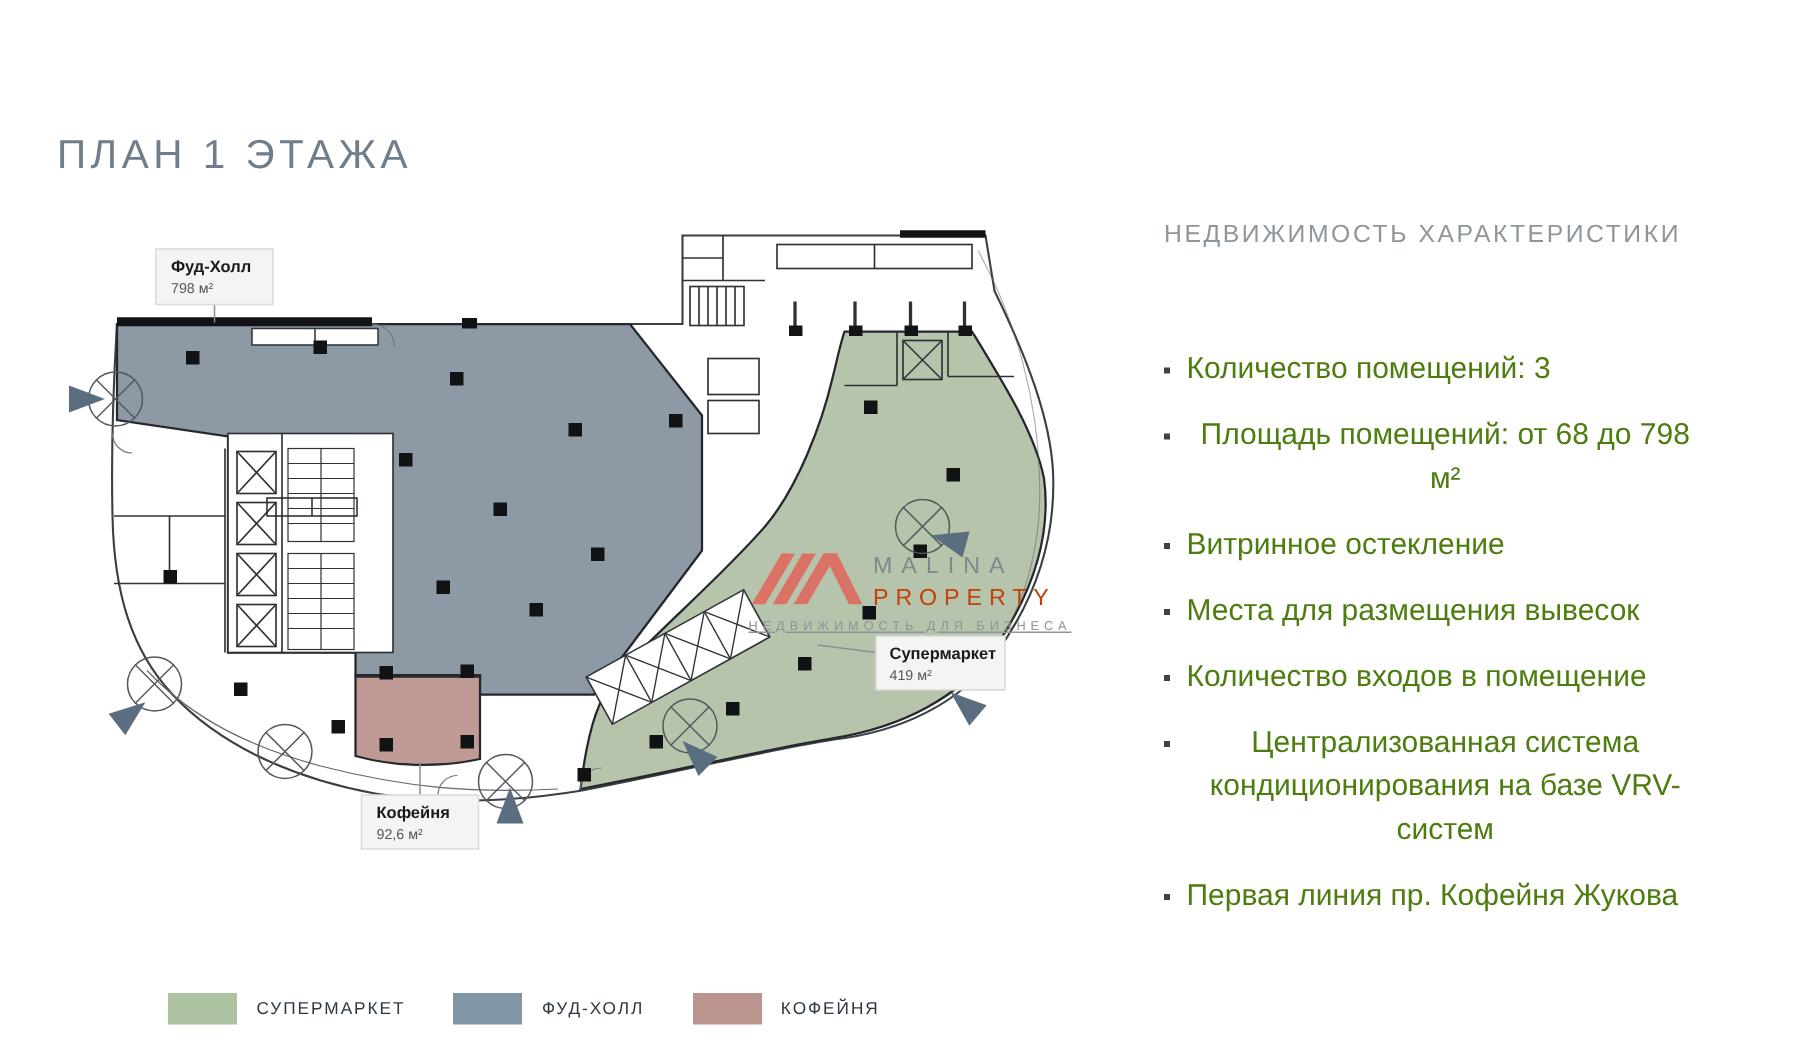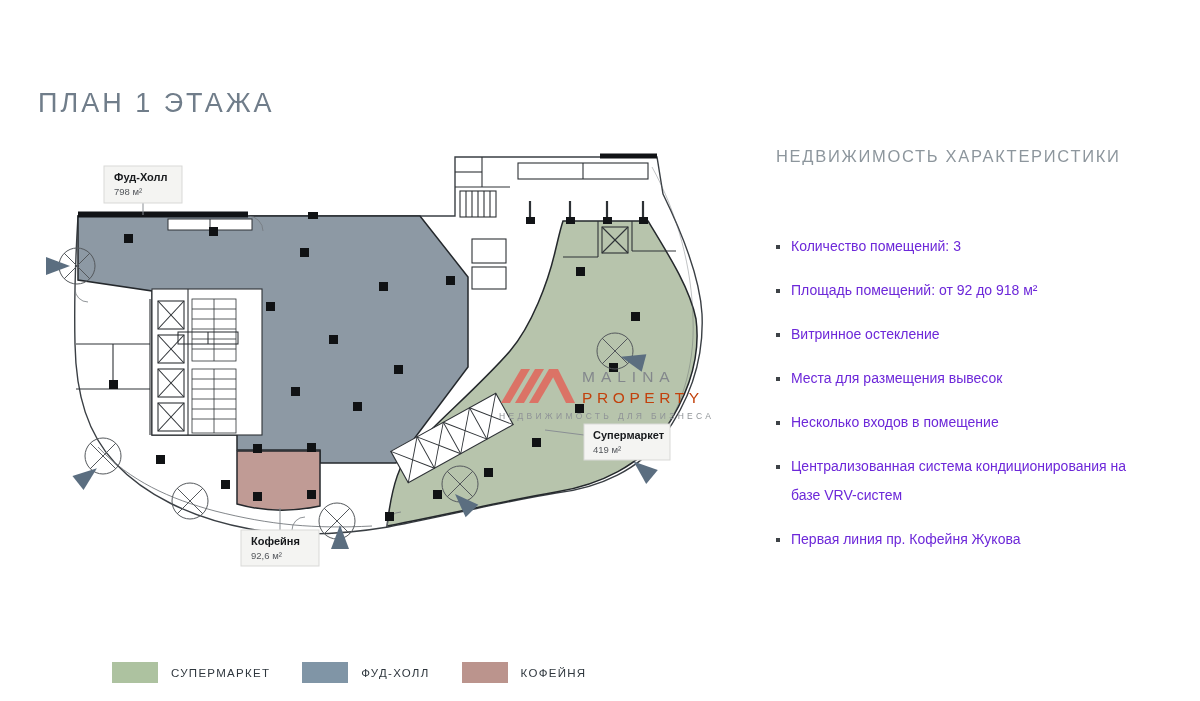--- a/index.html
+++ b/index.html
@@ -4,39 +4,39 @@
 <style>
   html,body{margin:0;padding:0;background:#fff;}
   .page{position:relative;width:1200px;height:701px;background:#ffffff;overflow:hidden;
         font-family:"Liberation Sans",sans-serif;margin-top:44px;}
   .title{position:absolute;left:38px;top:44px;font-size:27px;letter-spacing:3px;
          color:#707d8a;font-weight:400;}
   
   .specs-heading{position:absolute;left:776px;top:103px;font-size:16.5px;font-weight:400;
                  letter-spacing:1.7px;color:#8d969d;}
   .spec-list{position:absolute;left:776px;top:188px;width:400px;}
-  .spec-item{display:flex;margin-bottom:15px;color:#6d28d9;font-size:14px;line-height:29px;}
+  .spec-item{display:flex;margin-bottom:15px;color:#4d7c0f;font-size:20px;line-height:29px;text-align:center;}
   .bullet-sq{width:4px;height:4px;background:#3e4347;margin:13px 11px 0 0;flex:none;}
   .spec-text{max-width:345px;}
   
   .legend{position:absolute;left:112px;top:618px;display:flex;align-items:center;}
   .legend-item{display:flex;align-items:center;margin-right:32px;}
   .swatch{width:46px;height:21px;margin-right:13px;}
   .legend-label{font-size:11.5px;letter-spacing:1.3px;color:#2f373e;}
   
   .plan-wrap{position:absolute;left:40px;top:95px;width:730px;height:485px;}
   .plan-label-name{font-family:"Liberation Sans",sans-serif;font-size:11px;font-weight:bold;fill:#17191c;}
   .plan-label-area{font-family:"Liberation Sans",sans-serif;font-size:9.5px;fill:#53565b;}
   
   .watermark{position:absolute;left:499px;top:321px;width:210px;}
   .wm-row{display:flex;align-items:flex-end;}
   .wm-mark{margin-right:7px;flex:none;}
   .wm-l1{font-size:15.5px;letter-spacing:6px;color:#83878c;margin-top:1px;}
   .wm-l2{font-size:15.5px;letter-spacing:4.6px;color:#c2410c;margin-top:3px;}
-  .wm-tagline{font-size:8.5px;letter-spacing:3.3px;color:#8f9397;margin-top:4px;white-space:nowrap;}
+  .wm-tagline{font-size:8.5px;letter-spacing:3.3px;color:#8f9397;margin-top:4px;white-space:nowrap;text-decoration:underline;}
 </style>
 </head>
 <body>
 
 <div class="page">
 
   <div class="title">ПЛАН 1 ЭТАЖА</div>
 
   <div class="plan-wrap">
     <svg width="730" height="485" viewBox="0 0 730 485">
@@ -286,33 +286,33 @@
 
   <div class="specs-heading">НЕДВИЖИМОСТЬ ХАРАКТЕРИСТИКИ</div>
 
   <div class="spec-list">
     <div class="spec-item">
       <span class="bullet-sq"></span>
       <span class="spec-text">Количество помещений: 3</span>
     </div>
     <div class="spec-item">
       <span class="bullet-sq"></span>
-      <span class="spec-text">Площадь помещений: от 92 до 918 м²</span>
+      <span class="spec-text">Площадь помещений: от 68 до 798 м²</span>
     </div>
     <div class="spec-item">
       <span class="bullet-sq"></span>
       <span class="spec-text">Витринное остекление</span>
     </div>
     <div class="spec-item">
       <span class="bullet-sq"></span>
       <span class="spec-text">Места для размещения вывесок</span>
     </div>
     <div class="spec-item">
       <span class="bullet-sq"></span>
-      <span class="spec-text">Несколько входов в помещение</span>
+      <span class="spec-text">Количество входов в помещение</span>
     </div>
     <div class="spec-item">
       <span class="bullet-sq"></span>
       <span class="spec-text">Централизованная система кондиционирования на базе VRV-систем</span>
     </div>
     <div class="spec-item">
       <span class="bullet-sq"></span>
       <span class="spec-text">Первая линия пр. Кофейня Жукова</span>
     </div>
   </div>

